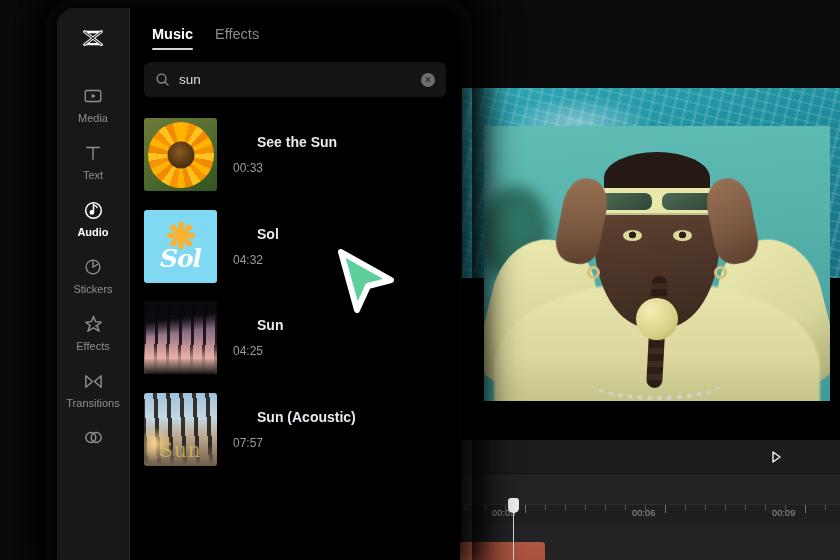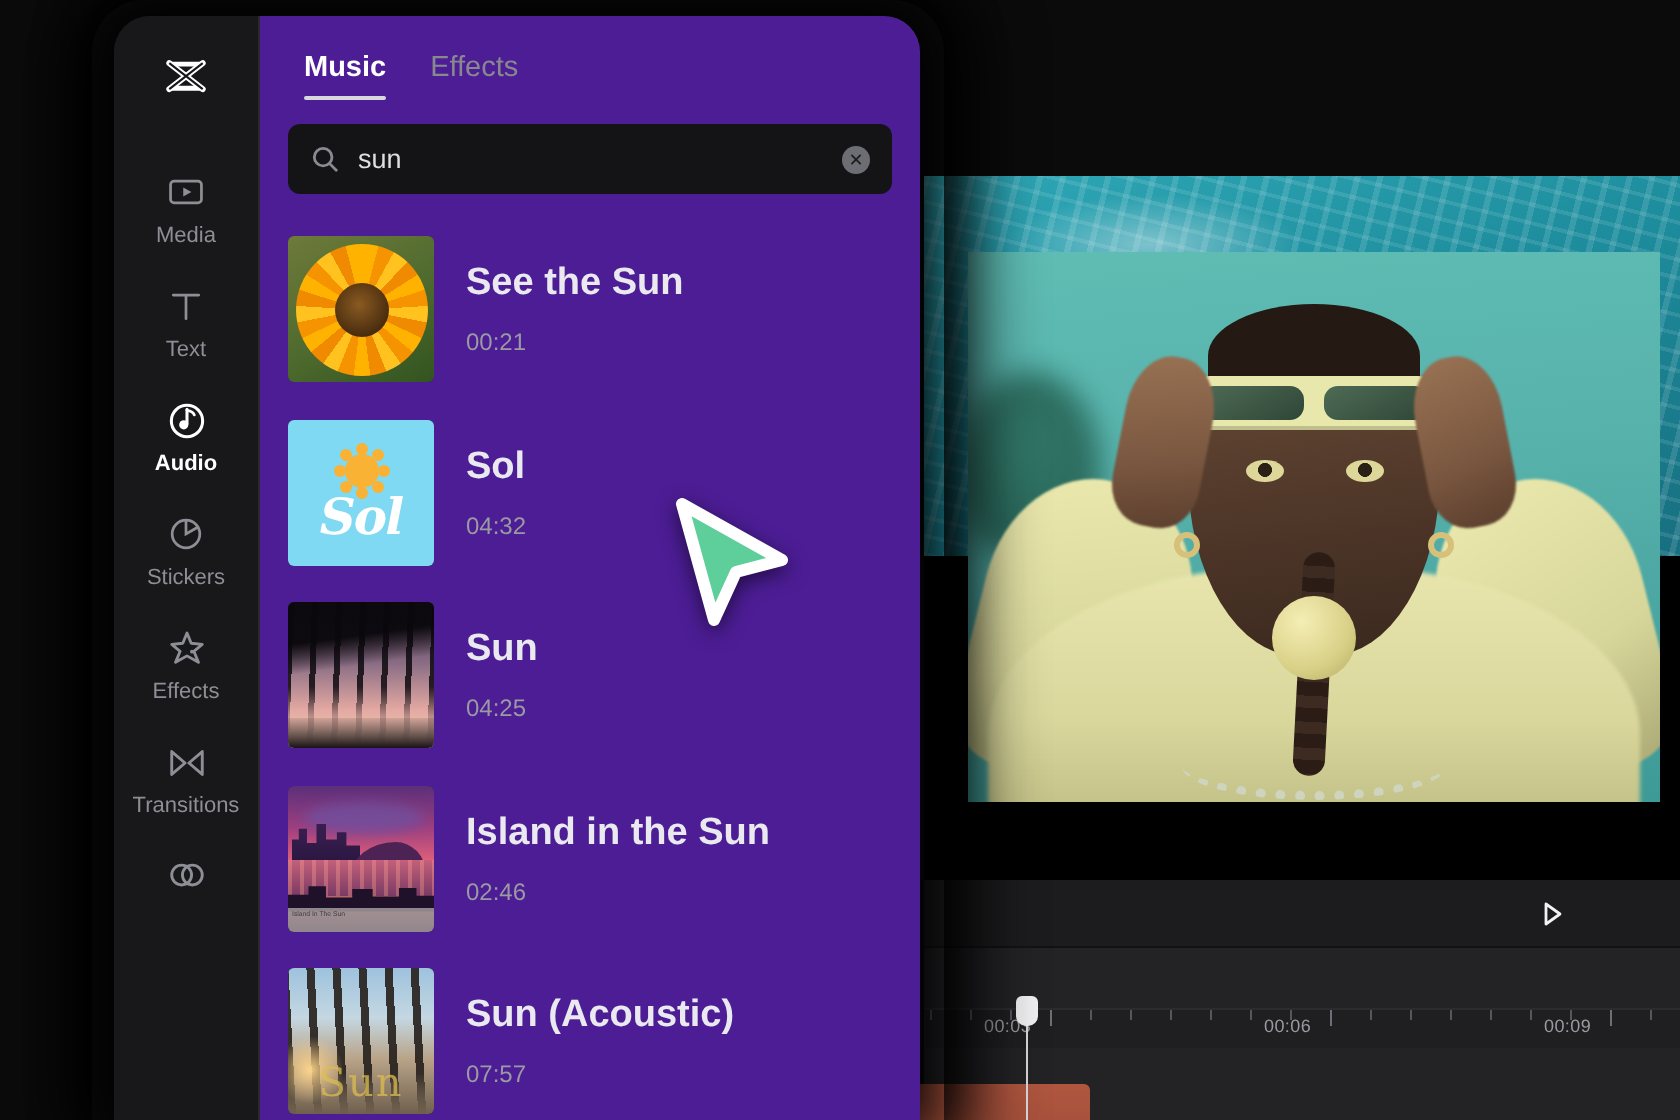--- a/index.html
+++ b/index.html
@@ -296,21 +296,21 @@
     max-width: 66px;
   }
   .nav-item.active .nav-icon,
   .nav-item.active .nav-label { color: #ffffff; }
   .nav-item.active .nav-label { font-weight: 700; }
 
   
   .content {
     flex: 1;
     height: 100%;
-    background: #4c1d95;
+    background: #000000;
     position: relative;
     overflow: hidden;
   }
   .tabs {
     display: flex;
     gap: 22px;
     padding: 18px 22px 0 22px;
   }
   .tab {
     font-size: 14.5px;
@@ -375,23 +375,24 @@
   .thumb {
     width: 73px; height: 73px;
     border-radius: 3px;
     flex: 0 0 73px;
     overflow: hidden;
     position: relative;
     background: #2a2a2d;
   }
   .track-meta { display: flex; flex-direction: column; gap: 11px; }
   .track-title {
-    font-size: 19px;
+    font-size: 14px;
     font-weight: 700;
     color: #e9e9ef;
+    margin-left: 24px;
   }
   .track-dur {
     font-size: 12px;
     color: #9a9aa2;
   }
 
   
   .art-sunflower {
     position: absolute; inset: 0;
     background: linear-gradient(150deg, #6d7a3a 0%, #4e6a2e 55%, #32541f 100%);
@@ -747,21 +748,21 @@
       </div>
 
       <div class="track-list">
 
         <div class="track">
           <div class="thumb">
             <div class="art-sunflower"></div>
           </div>
           <div class="track-meta">
             <div class="track-title">See the Sun</div>
-            <div class="track-dur">00:21</div>
+            <div class="track-dur">00:33</div>
           </div>
         </div>
 
         <div class="track">
           <div class="thumb">
             <div class="art-sol">
               <span class="sun"></span>
               <span class="word">Sol</span>
             </div>
           </div>
@@ -774,36 +775,20 @@
         <div class="track">
           <div class="thumb">
             <div class="art-sun"></div>
           </div>
           <div class="track-meta">
             <div class="track-title">Sun</div>
             <div class="track-dur">04:25</div>
           </div>
         </div>
 
-        <div class="track">
-          <div class="thumb">
-            <div class="art-island">
-              <span class="sky-cloud"></span>
-              <span class="city"></span>
-              <span class="opera"></span>
-              <span class="water"></span>
-              <span class="fore"></span>
-              <span class="caption">Island In The Sun</span>
-            </div>
-          </div>
-          <div class="track-meta">
-            <div class="track-title">Island in the Sun</div>
-            <div class="track-dur">02:46</div>
-          </div>
-        </div>
 
         <div class="track">
           <div class="thumb">
             <div class="art-acoustic">
               <span class="flare"></span>
               <span class="wordmark">Sun</span>
             </div>
           </div>
           <div class="track-meta">
             <div class="track-title">Sun (Acoustic)</div>

